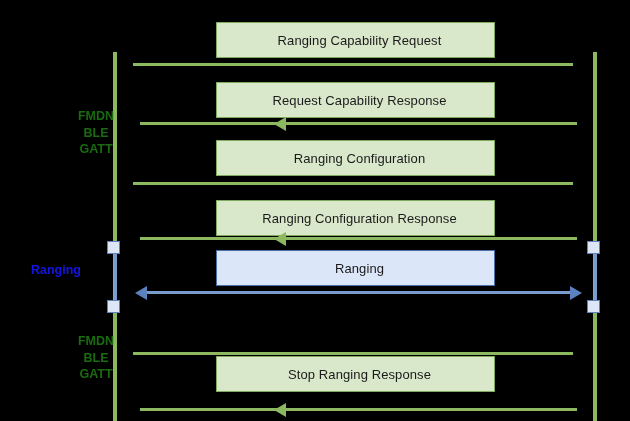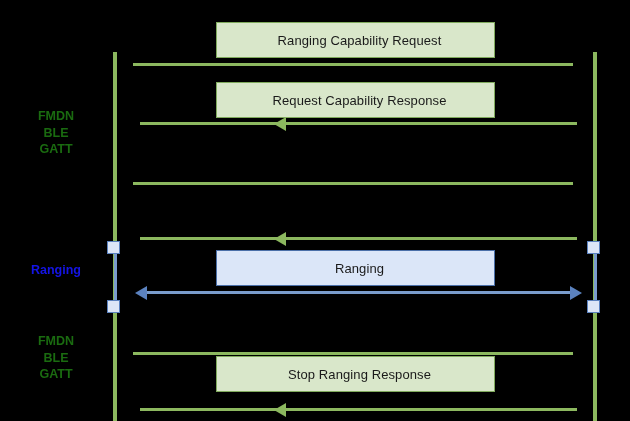--- a/index.html
+++ b/index.html
@@ -62,21 +62,21 @@
     position:absolute;width:13px;height:13px;box-sizing:border-box;
     background:#dce6f7;border:1.5px solid #5b82bf;
   }
 
   
   .sidelabel{
     position:absolute;left:0;width:112px;
     text-align:center;line-height:1.32;
     font-weight:bold;font-size:12.5px;
   }
-  .sidelabel.green{color:#1a6b10;}
+  .sidelabel.green{color:#1a6b10;padding-left:40px;}
   .sidelabel.blue{color:#1414e6;}
 </style>
 </head>
 <body>
 
 <div class="stage">
 
   <div class="lifeline left"></div>
   <div class="lifeline right"></div>
 
@@ -103,24 +103,30 @@
     
   </div>
 
   <div class="msgbox" style="top:82px">
     <span>Request Capability Response</span>
   </div>
   <div class="arrow left" style="top:122px">
     <span class="head l"></span>
   </div>
 
+  <div class="msgbox" style="top:140px">
+    <span>Ranging Configuration</span>
+  </div>
   <div class="arrow right" style="top:182px">
     
   </div>
 
+  <div class="msgbox" style="top:200px">
+    <span>Ranging Configuration Response</span>
+  </div>
   <div class="arrow left" style="top:237px">
     <span class="head l"></span>
   </div>
 
   <div class="actline left"></div>
   <div class="actline right"></div>
   <div class="marker" style="left:107px;top:241px"></div>
   <div class="marker" style="left:107px;top:300px"></div>
   <div class="marker" style="left:587px;top:241px"></div>
   <div class="marker" style="left:587px;top:300px"></div>

